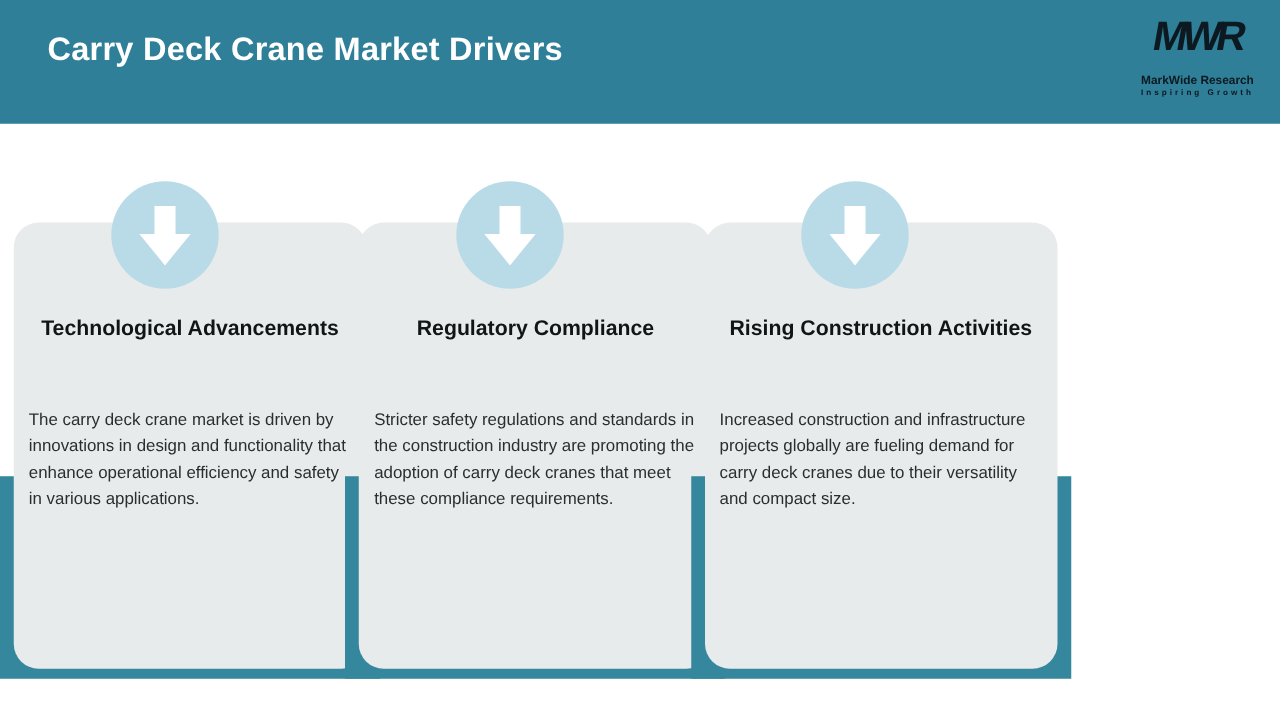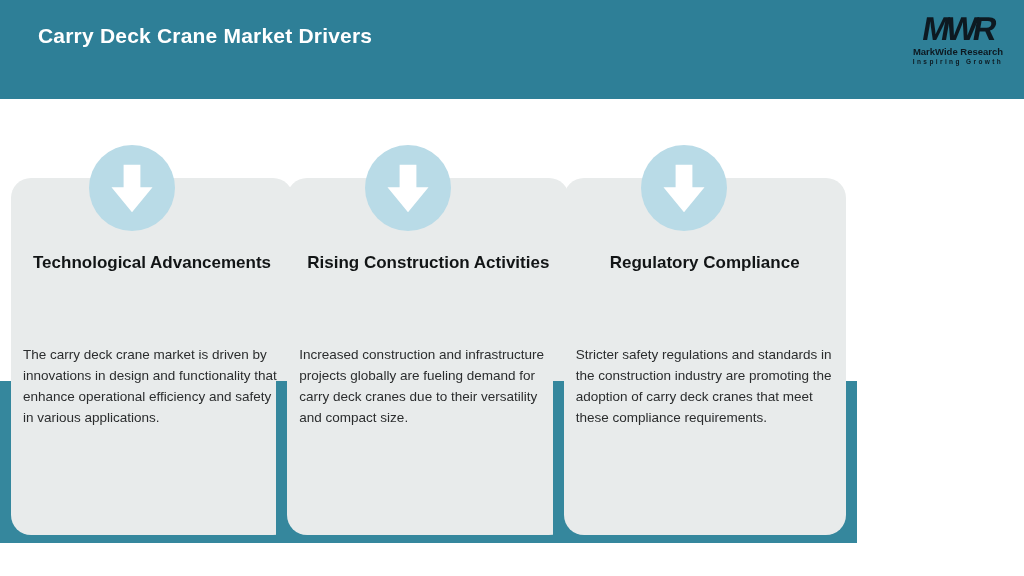--- a/index.html
+++ b/index.html
@@ -18,21 +18,21 @@
   .header {
     position: absolute;
     top: 0; left: 0;
     width: 1024px; height: 99px;
     background: #2e7f97;
   }
   .header-title {
     position: absolute;
     left: 38px; top: 24px;
     color: #ffffff;
-    font-size: 21px;
+    font-size: 26px;
     font-weight: bold;
     letter-spacing: 0.2px;
   }
   .logo {
     position: absolute;
     top: 12px; right: 18px;
     width: 96px;
     text-align: center;
     color: #0d1921;
   }
@@ -40,21 +40,21 @@
     font-size: 33px;
     font-weight: bold;
     letter-spacing: -4px;
     transform: skewX(-10deg);
     line-height: 1;
     color: #0d1921;
   }
   .logo-name {
     font-size: 9.5px;
     font-weight: bold;
-    margin-top: 1px;
+    margin-top: 14px;
     white-space: nowrap;
     color: #0d1921;
   }
   .logo-tagline {
     font-size: 6.5px;
     font-weight: bold;
     letter-spacing: 2.4px;
     margin-top: 1px;
     white-space: nowrap;
     color: #0d1921;
@@ -109,21 +109,20 @@
     color: #121516;
   }
   .card-desc {
     position: absolute;
     left: 0; top: 147px;
     width: 282px;
     padding: 0 8px 0 12px;
     font-size: 13.5px;
     line-height: 21px;
     color: #2b2d2e;
-    margin-top: 19px;
   }
 
   
   .footer-source {
     position: absolute;
     left: 50%; top: 551px;
     transform: translateX(-50%);
     font-size: 12.5px;
     font-weight: bold;
     color: #3c3c3c;
@@ -163,35 +162,35 @@
       <div class="icon-circle">
         <svg width="48" height="56" viewBox="0 0 48 60">
           <path d="M15 4 h18 v24 h13 L24 55 L2 28 h13 Z" fill="#ffffff"></path>
         </svg>
       </div>
     </div>
 
     <div class="card-unit">
       <div class="accent-bar"></div>
       <div class="card">
-        <div class="card-title">Rising Construction Activities</div>
-        <div class="card-desc">Increased construction and infrastructure projects globally are fueling demand for carry deck cranes due to their versatility and compact size.</div>
+        <div class="card-title">Regulatory Compliance</div>
+        <div class="card-desc">Stricter safety regulations and standards in the construction industry are promoting the adoption of carry deck cranes that meet these compliance requirements.</div>
       </div>
       <div class="icon-circle">
         <svg width="48" height="56" viewBox="0 0 48 60">
           <path d="M15 4 h18 v24 h13 L24 55 L2 28 h13 Z" fill="#ffffff"></path>
         </svg>
       </div>
     </div>
 
     <div class="card-unit">
       <div class="accent-bar"></div>
       <div class="card">
-        <div class="card-title">Regulatory Compliance</div>
-        <div class="card-desc">Stricter safety regulations and standards in the construction industry are promoting the adoption of carry deck cranes that meet these compliance requirements.</div>
+        <div class="card-title">Rising Construction Activities</div>
+        <div class="card-desc">Increased construction and infrastructure projects globally are fueling demand for carry deck cranes due to their versatility and compact size.</div>
       </div>
       <div class="icon-circle">
         <svg width="48" height="56" viewBox="0 0 48 60">
           <path d="M15 4 h18 v24 h13 L24 55 L2 28 h13 Z" fill="#ffffff"></path>
         </svg>
       </div>
     </div>
 
   </div>
 

